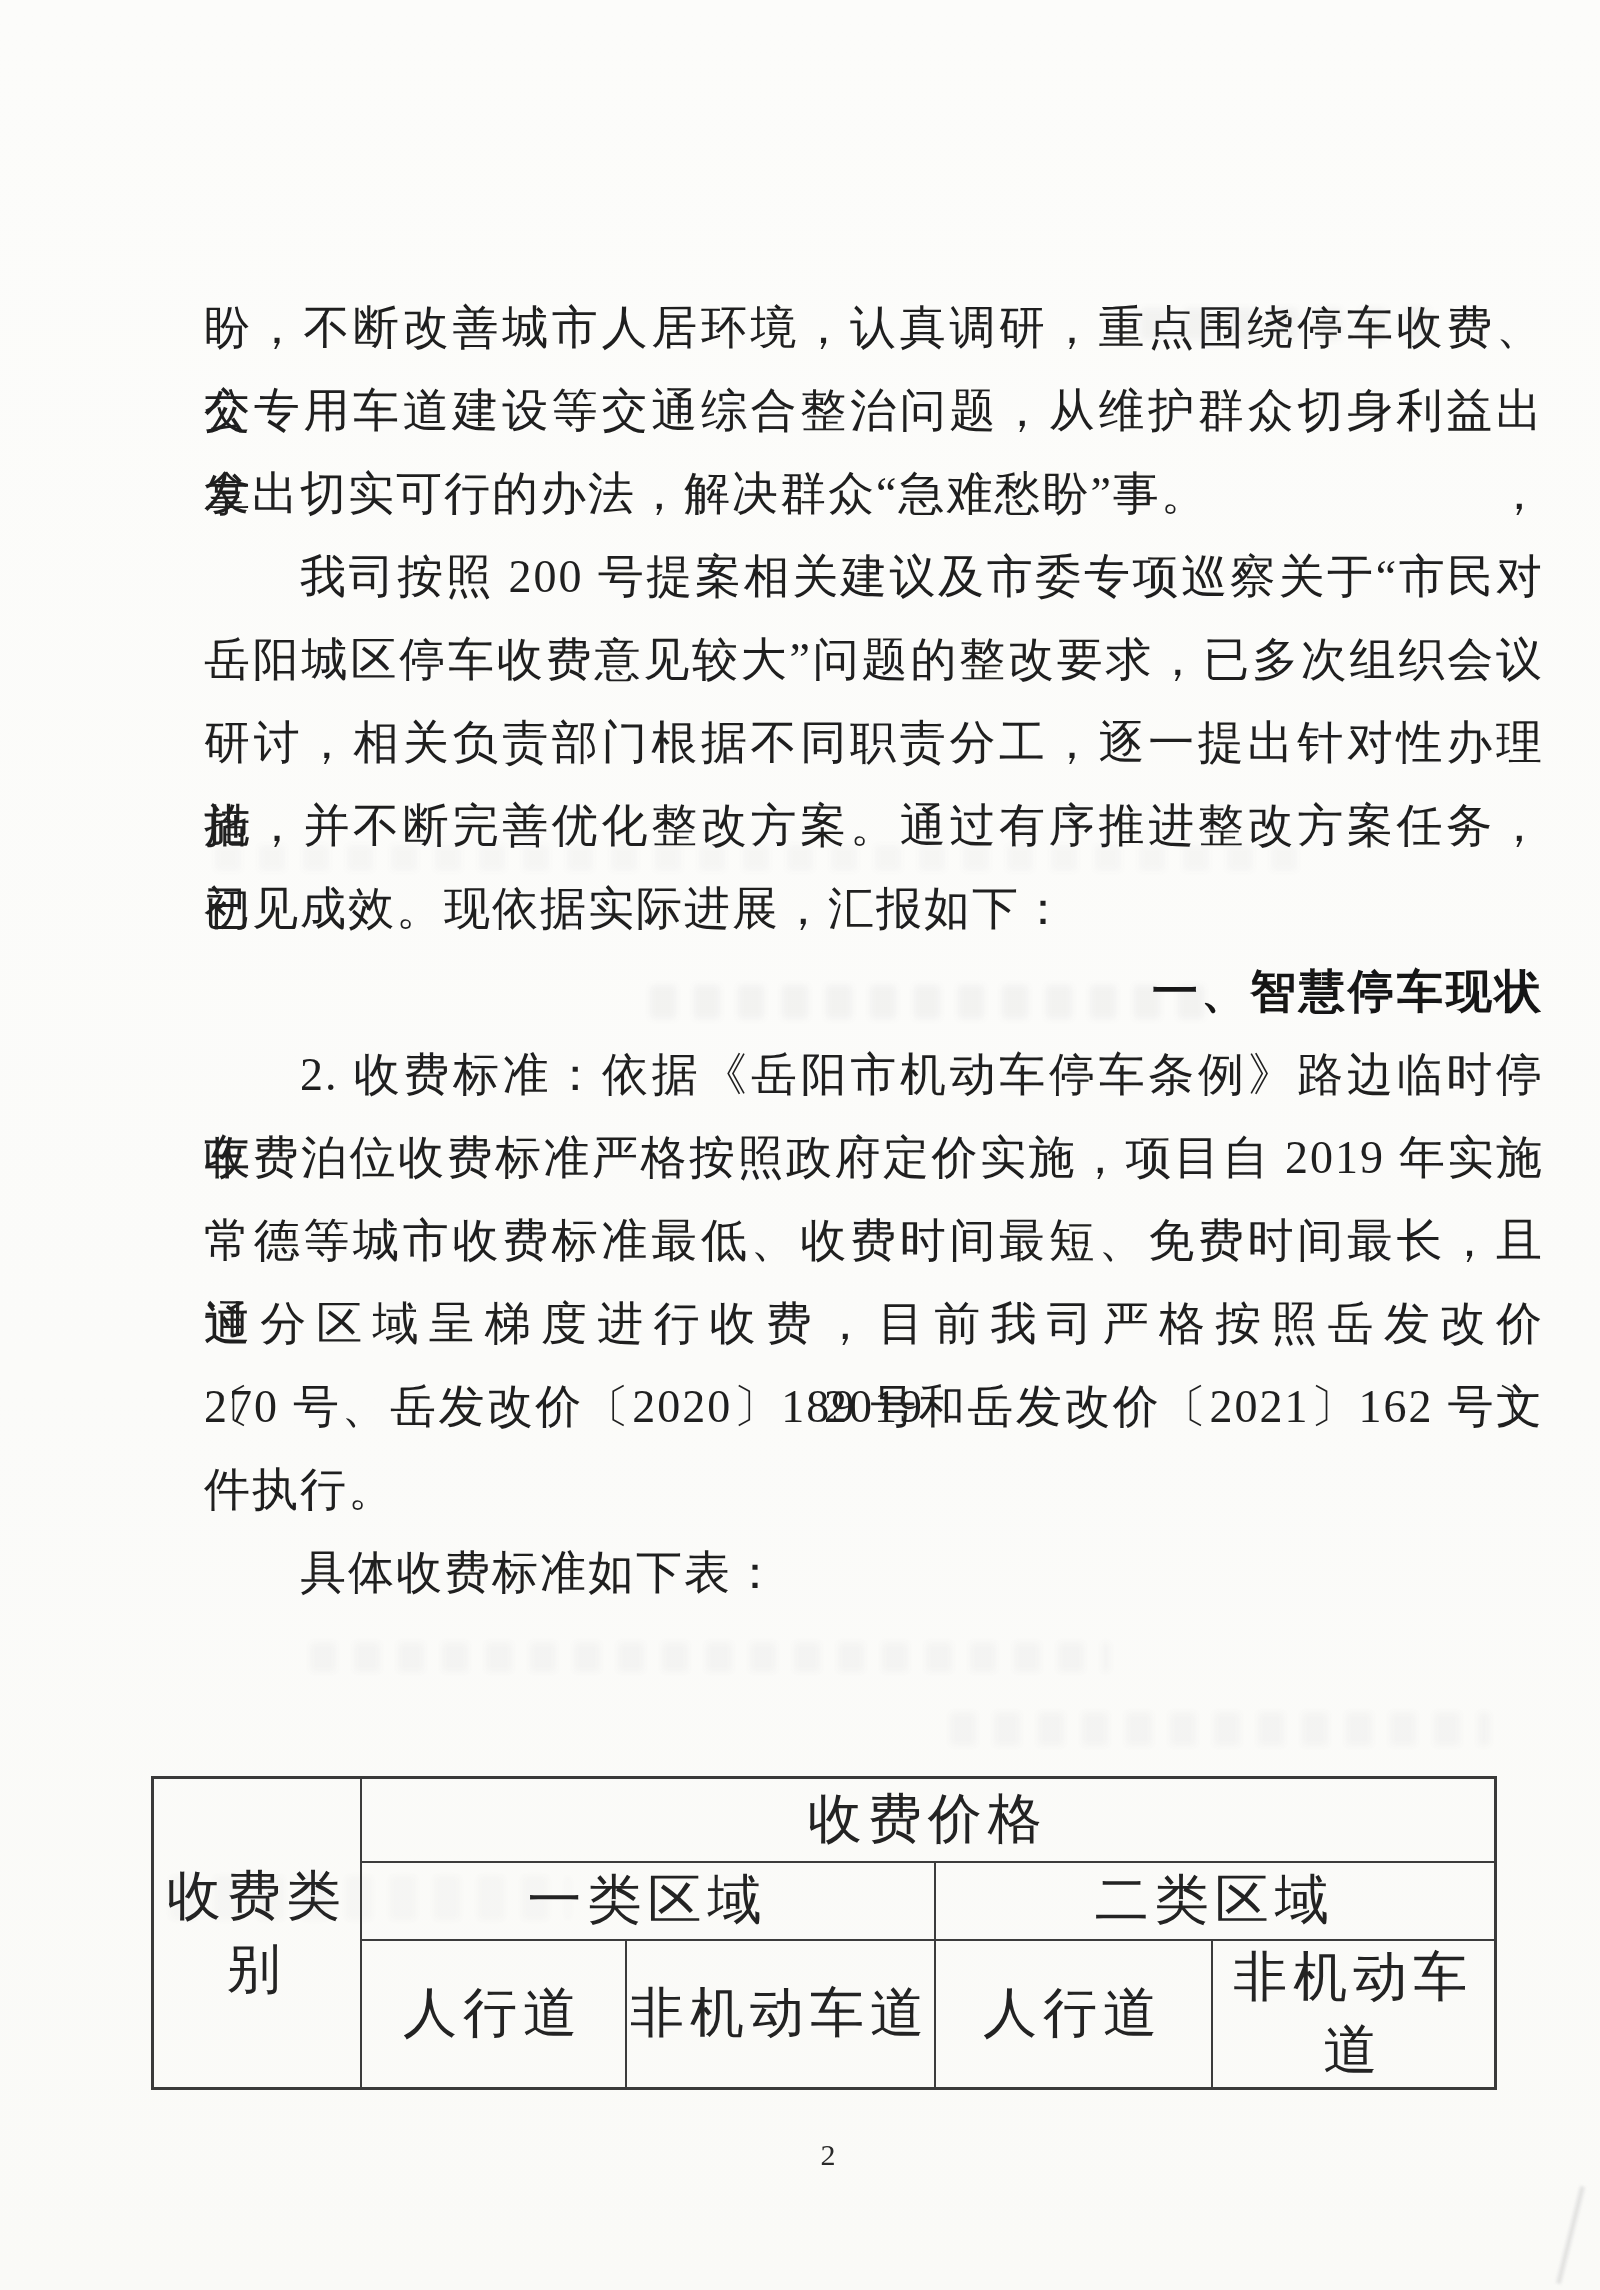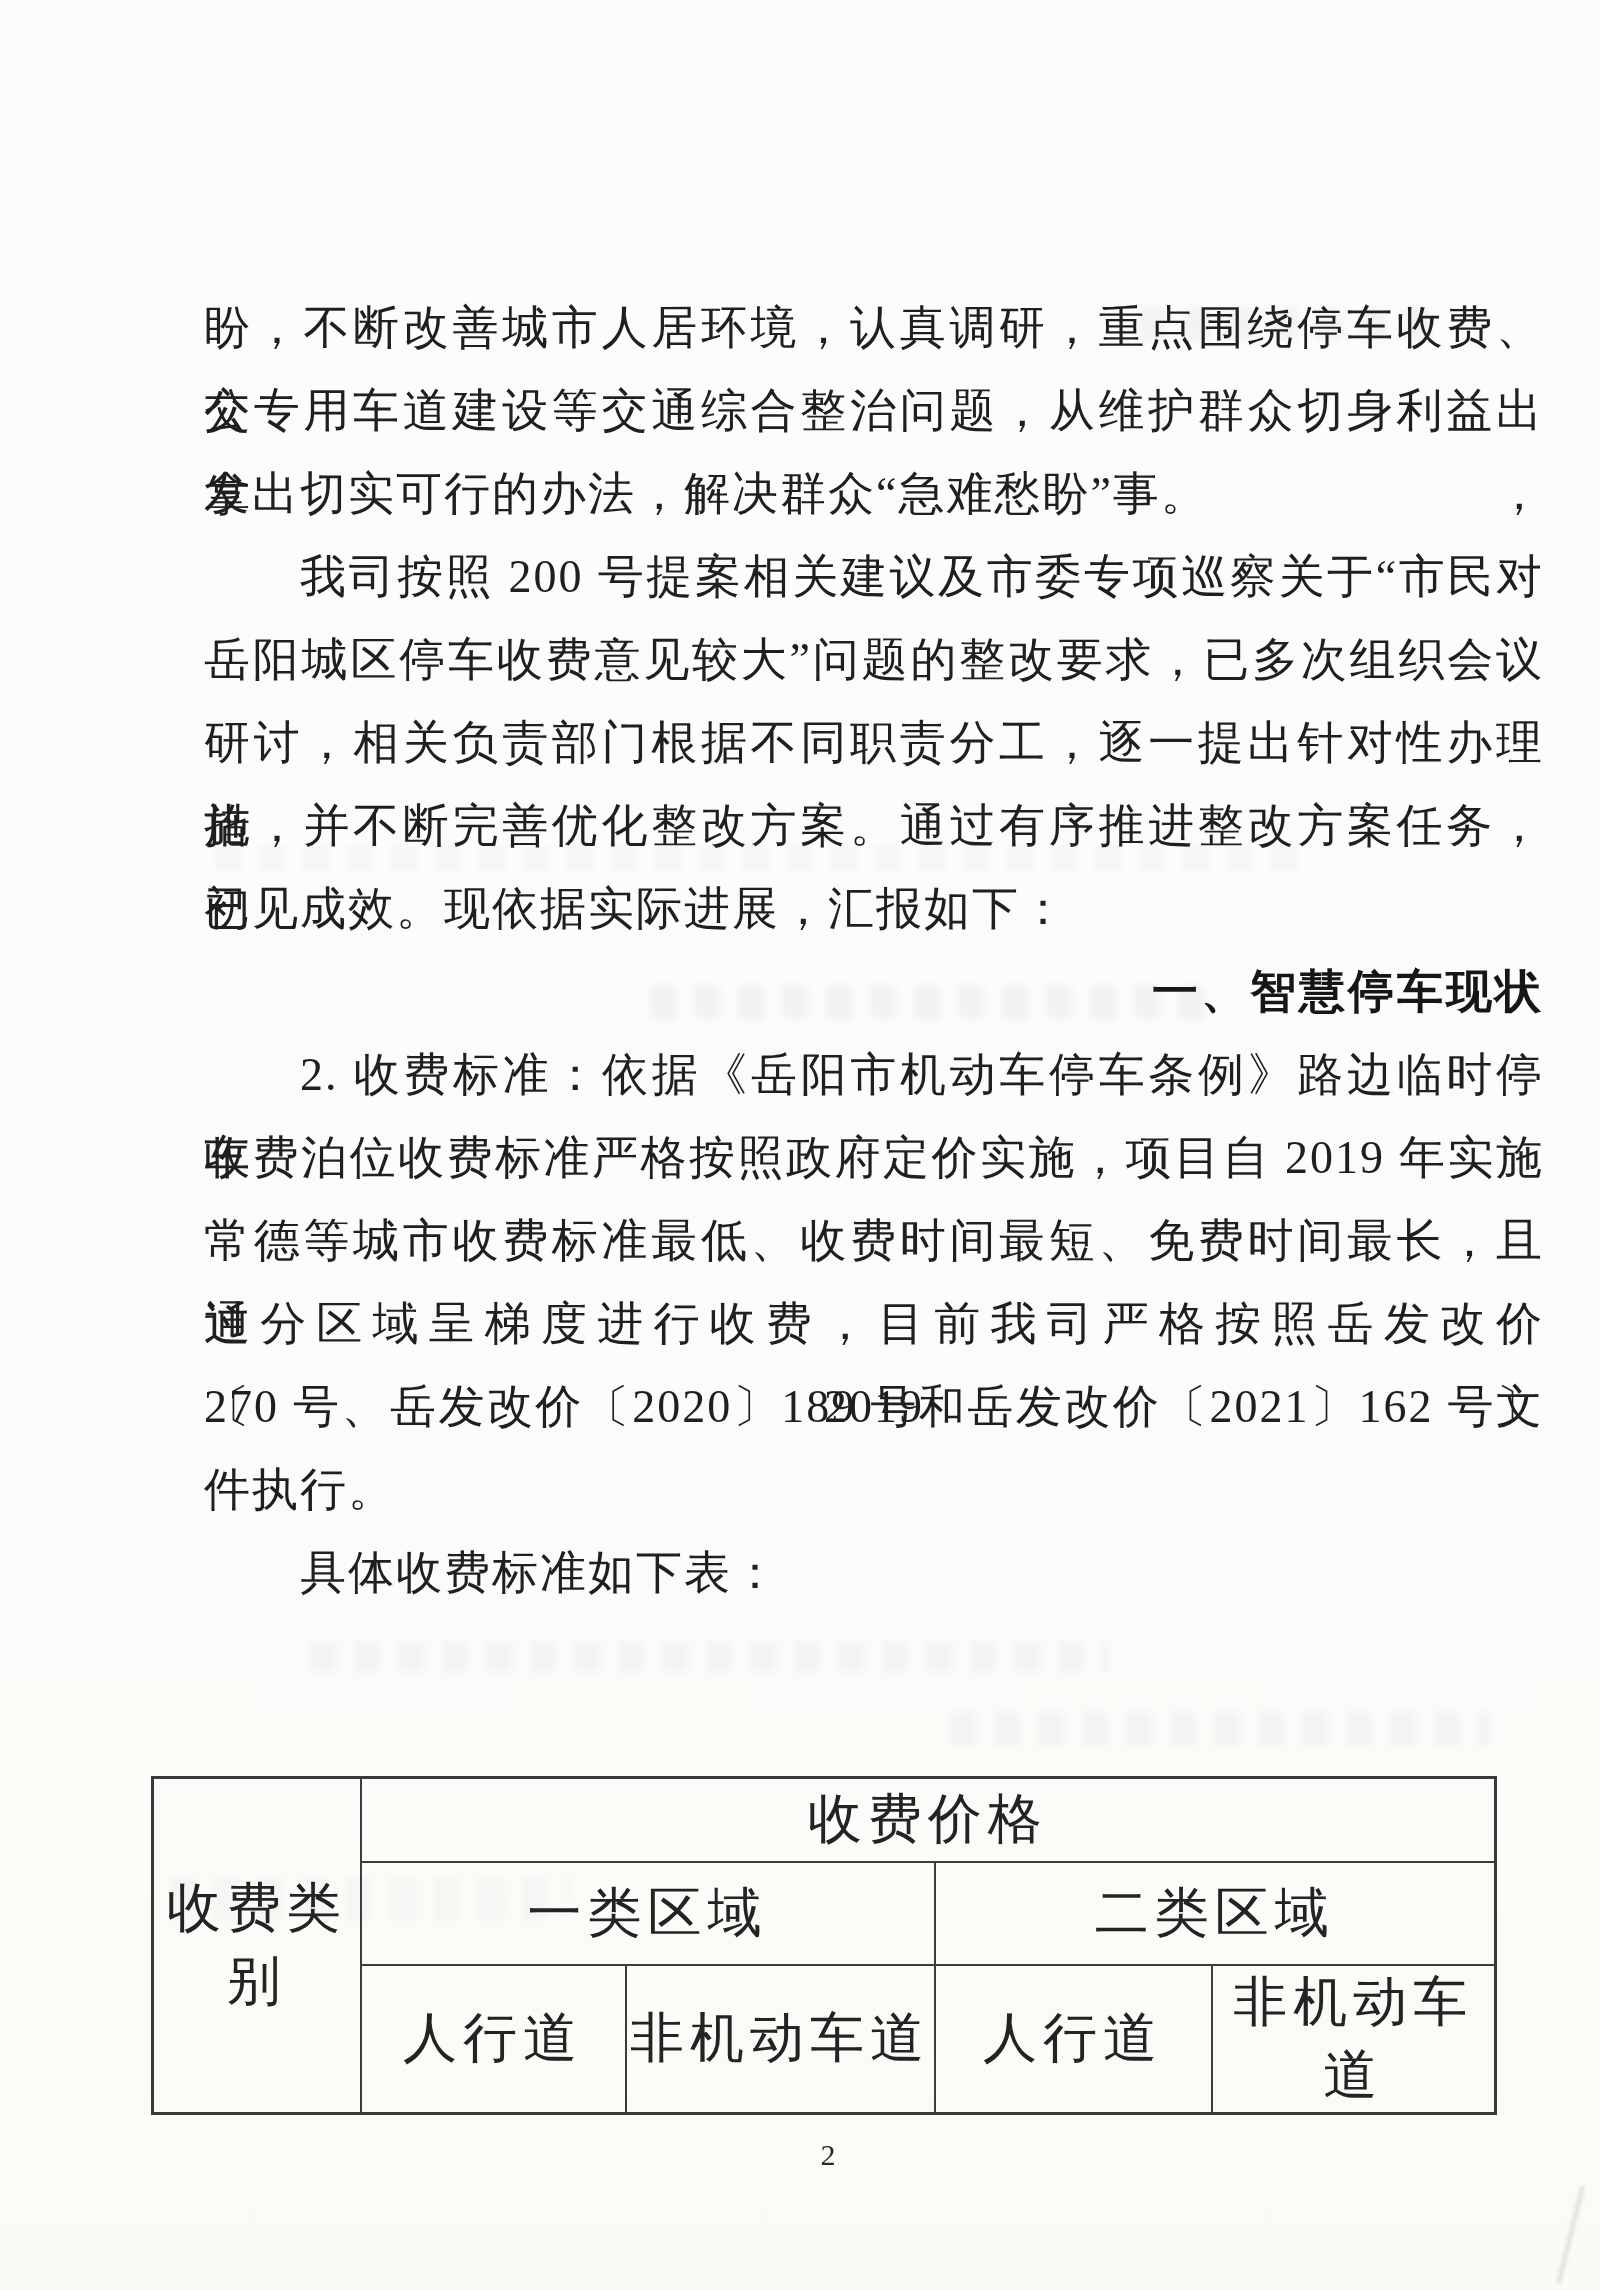--- a/index.html
+++ b/index.html
@@ -51,21 +51,21 @@
     text-align: center;
     vertical-align: middle;
     font-size: 54px;
     letter-spacing: 6px;
     color: #232323;
     padding: 0;
     overflow: hidden;
   }
   table.fee { border: 3px solid #3a3a3a; }
   tr.r1 { height: 84px; }
-  tr.r2 { height: 103px; }
+  tr.r2 { height: 78px; }
   tr.r3 { height: 87px; }
   td.cat { letter-spacing: 9px; }
   
   .pageno {
     position: absolute;
     left: 808px; top: 2138px;
     width: 40px;
     text-align: center;
     font-size: 30px;
     color: #2a2a2a;

